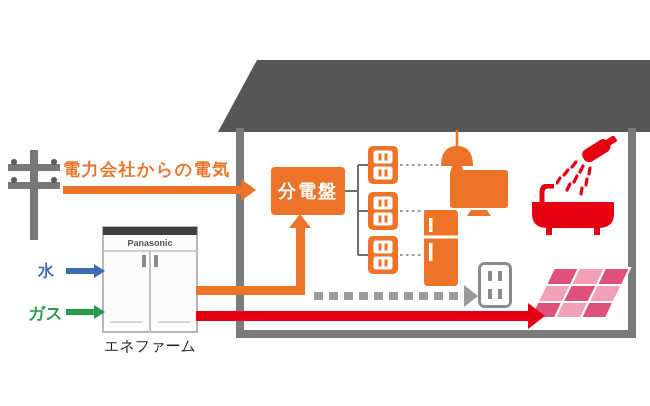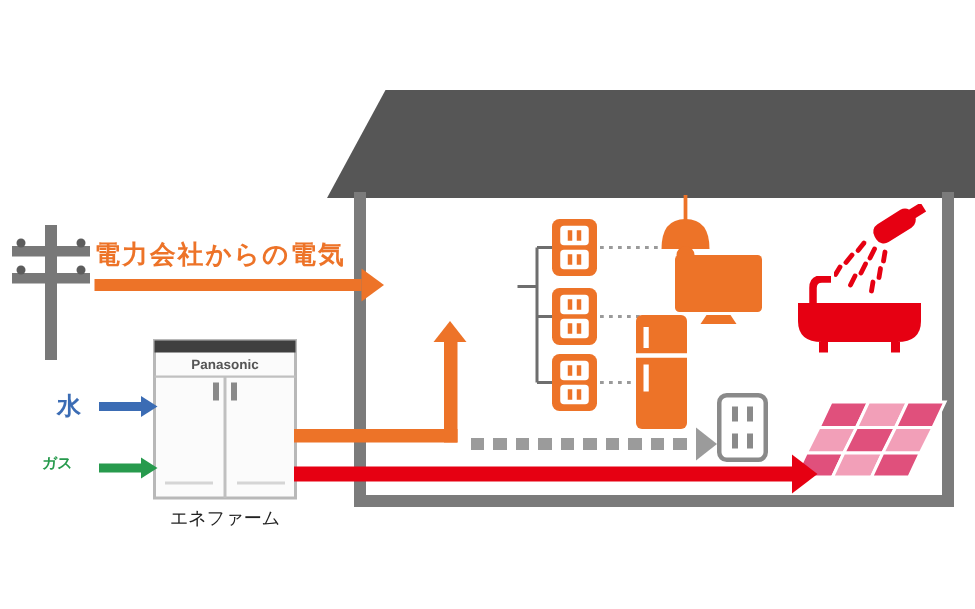--- a/index.html
+++ b/index.html
@@ -37,20 +37,21 @@
     <circle cx="46" cy="30" r="3" fill="#5c5c5c"></circle>
   </svg>
 
   <div class="abs label" style="left:63px;top:158px;font-size:17px;font-weight:bold;letter-spacing:1.5px;color:#ed7328;z-index:4">電力会社からの電気</div>
 
   <div>
     <div class="abs" style="left:63px;top:186px;width:178px;height:8px;background:#ed7328;z-index:4"></div>
     <div class="abs head" style="left:241px;top:179px;border-top:11px solid transparent;border-bottom:11px solid transparent;border-left:15px solid #ed7328;z-index:4"></div>
   </div>
 
+  <div class="abs board-box" style="left:271px;top:167px;width:74px;height:48px;z-index:3">分電盤</div>
 
   <svg class="abs" style="left:0;top:0;z-index:2" width="650" height="406" viewBox="0 0 650 406">
     <path d="M345 191 L358 191 M358 165 L358 255 M358 165 L368 165 M358 211 L368 211 M358 255 L368 255" stroke="#6e6e6e" stroke-width="2" fill="none"></path>
     <path d="M400 165 L441 165" stroke="#9a9a9a" stroke-width="2" stroke-dasharray="2.5 3.5" fill="none"></path>
     <path d="M400 211 L450 211" stroke="#9a9a9a" stroke-width="2" stroke-dasharray="2.5 3.5" fill="none"></path>
     <path d="M400 255 L424 255" stroke="#9a9a9a" stroke-width="2" stroke-dasharray="2.5 3.5" fill="none"></path>
   </svg>
 
   <svg class="abs" style="left:368px;top:146px;z-index:3" width="30" height="38" viewBox="0 0 30 38">
     <rect x="0" y="0" width="30" height="38" rx="5" fill="#ed7328"></rect>
@@ -151,29 +152,29 @@
     <rect x="1" y="1" width="94" height="8" fill="#3f3f3f"></rect>
     <text x="48" y="20" text-anchor="middle" font-size="9" font-weight="bold" fill="#555555">Panasonic</text>
     <line x1="1" y1="25" x2="95" y2="25" stroke="#c0c0c0" stroke-width="1.5"></line>
     <line x1="48" y1="25" x2="48" y2="106" stroke="#c0c0c0" stroke-width="2"></line>
     <rect x="40" y="29" width="4" height="12" fill="#8a8a8a"></rect>
     <rect x="52" y="29" width="4" height="12" fill="#8a8a8a"></rect>
     <line x1="8" y1="96" x2="40" y2="96" stroke="#d5d5d5" stroke-width="2"></line>
     <line x1="56" y1="96" x2="88" y2="96" stroke="#d5d5d5" stroke-width="2"></line>
   </svg>
 
-  <div class="abs label" style="left:102px;top:337px;width:96px;text-align:center;font-size:12px;color:#222222;z-index:3">エネファーム</div>
+  <div class="abs label" style="left:102px;top:337px;width:96px;text-align:center;font-size:15px;color:#222222;z-index:3">エネファーム</div>
 
   <div class="abs label" style="left:38px;top:261px;font-size:16px;font-weight:bold;color:#3b6cb4;z-index:3">水</div>
   <div>
     <div class="abs" style="left:66px;top:268px;width:28px;height:6px;background:#3b6cb4;z-index:3"></div>
     <div class="abs head" style="left:94px;top:264px;border-top:7px solid transparent;border-bottom:7px solid transparent;border-left:11px solid #3b6cb4;z-index:3"></div>
   </div>
 
-  <div class="abs label" style="left:28px;top:302px;font-size:10px;font-weight:bold;color:#279a4d;z-index:3">ガス</div>
+  <div class="abs label" style="left:28px;top:302px;font-size:17px;font-weight:bold;color:#279a4d;z-index:3">ガス</div>
   <div>
     <div class="abs" style="left:66px;top:309px;width:28px;height:6px;background:#279a4d;z-index:3"></div>
     <div class="abs head" style="left:94px;top:305px;border-top:7px solid transparent;border-bottom:7px solid transparent;border-left:11px solid #279a4d;z-index:3"></div>
   </div>
 
   <div>
     <div class="abs" style="left:196px;top:286px;width:109px;height:9px;background:#ed7328;z-index:4"></div>
     <div class="abs" style="left:296px;top:227px;width:9px;height:68px;background:#ed7328;z-index:4"></div>
     <div class="abs head" style="left:289px;top:214px;border-left:11.5px solid transparent;border-right:11.5px solid transparent;border-bottom:14px solid #ed7328;z-index:4"></div>
   </div>

